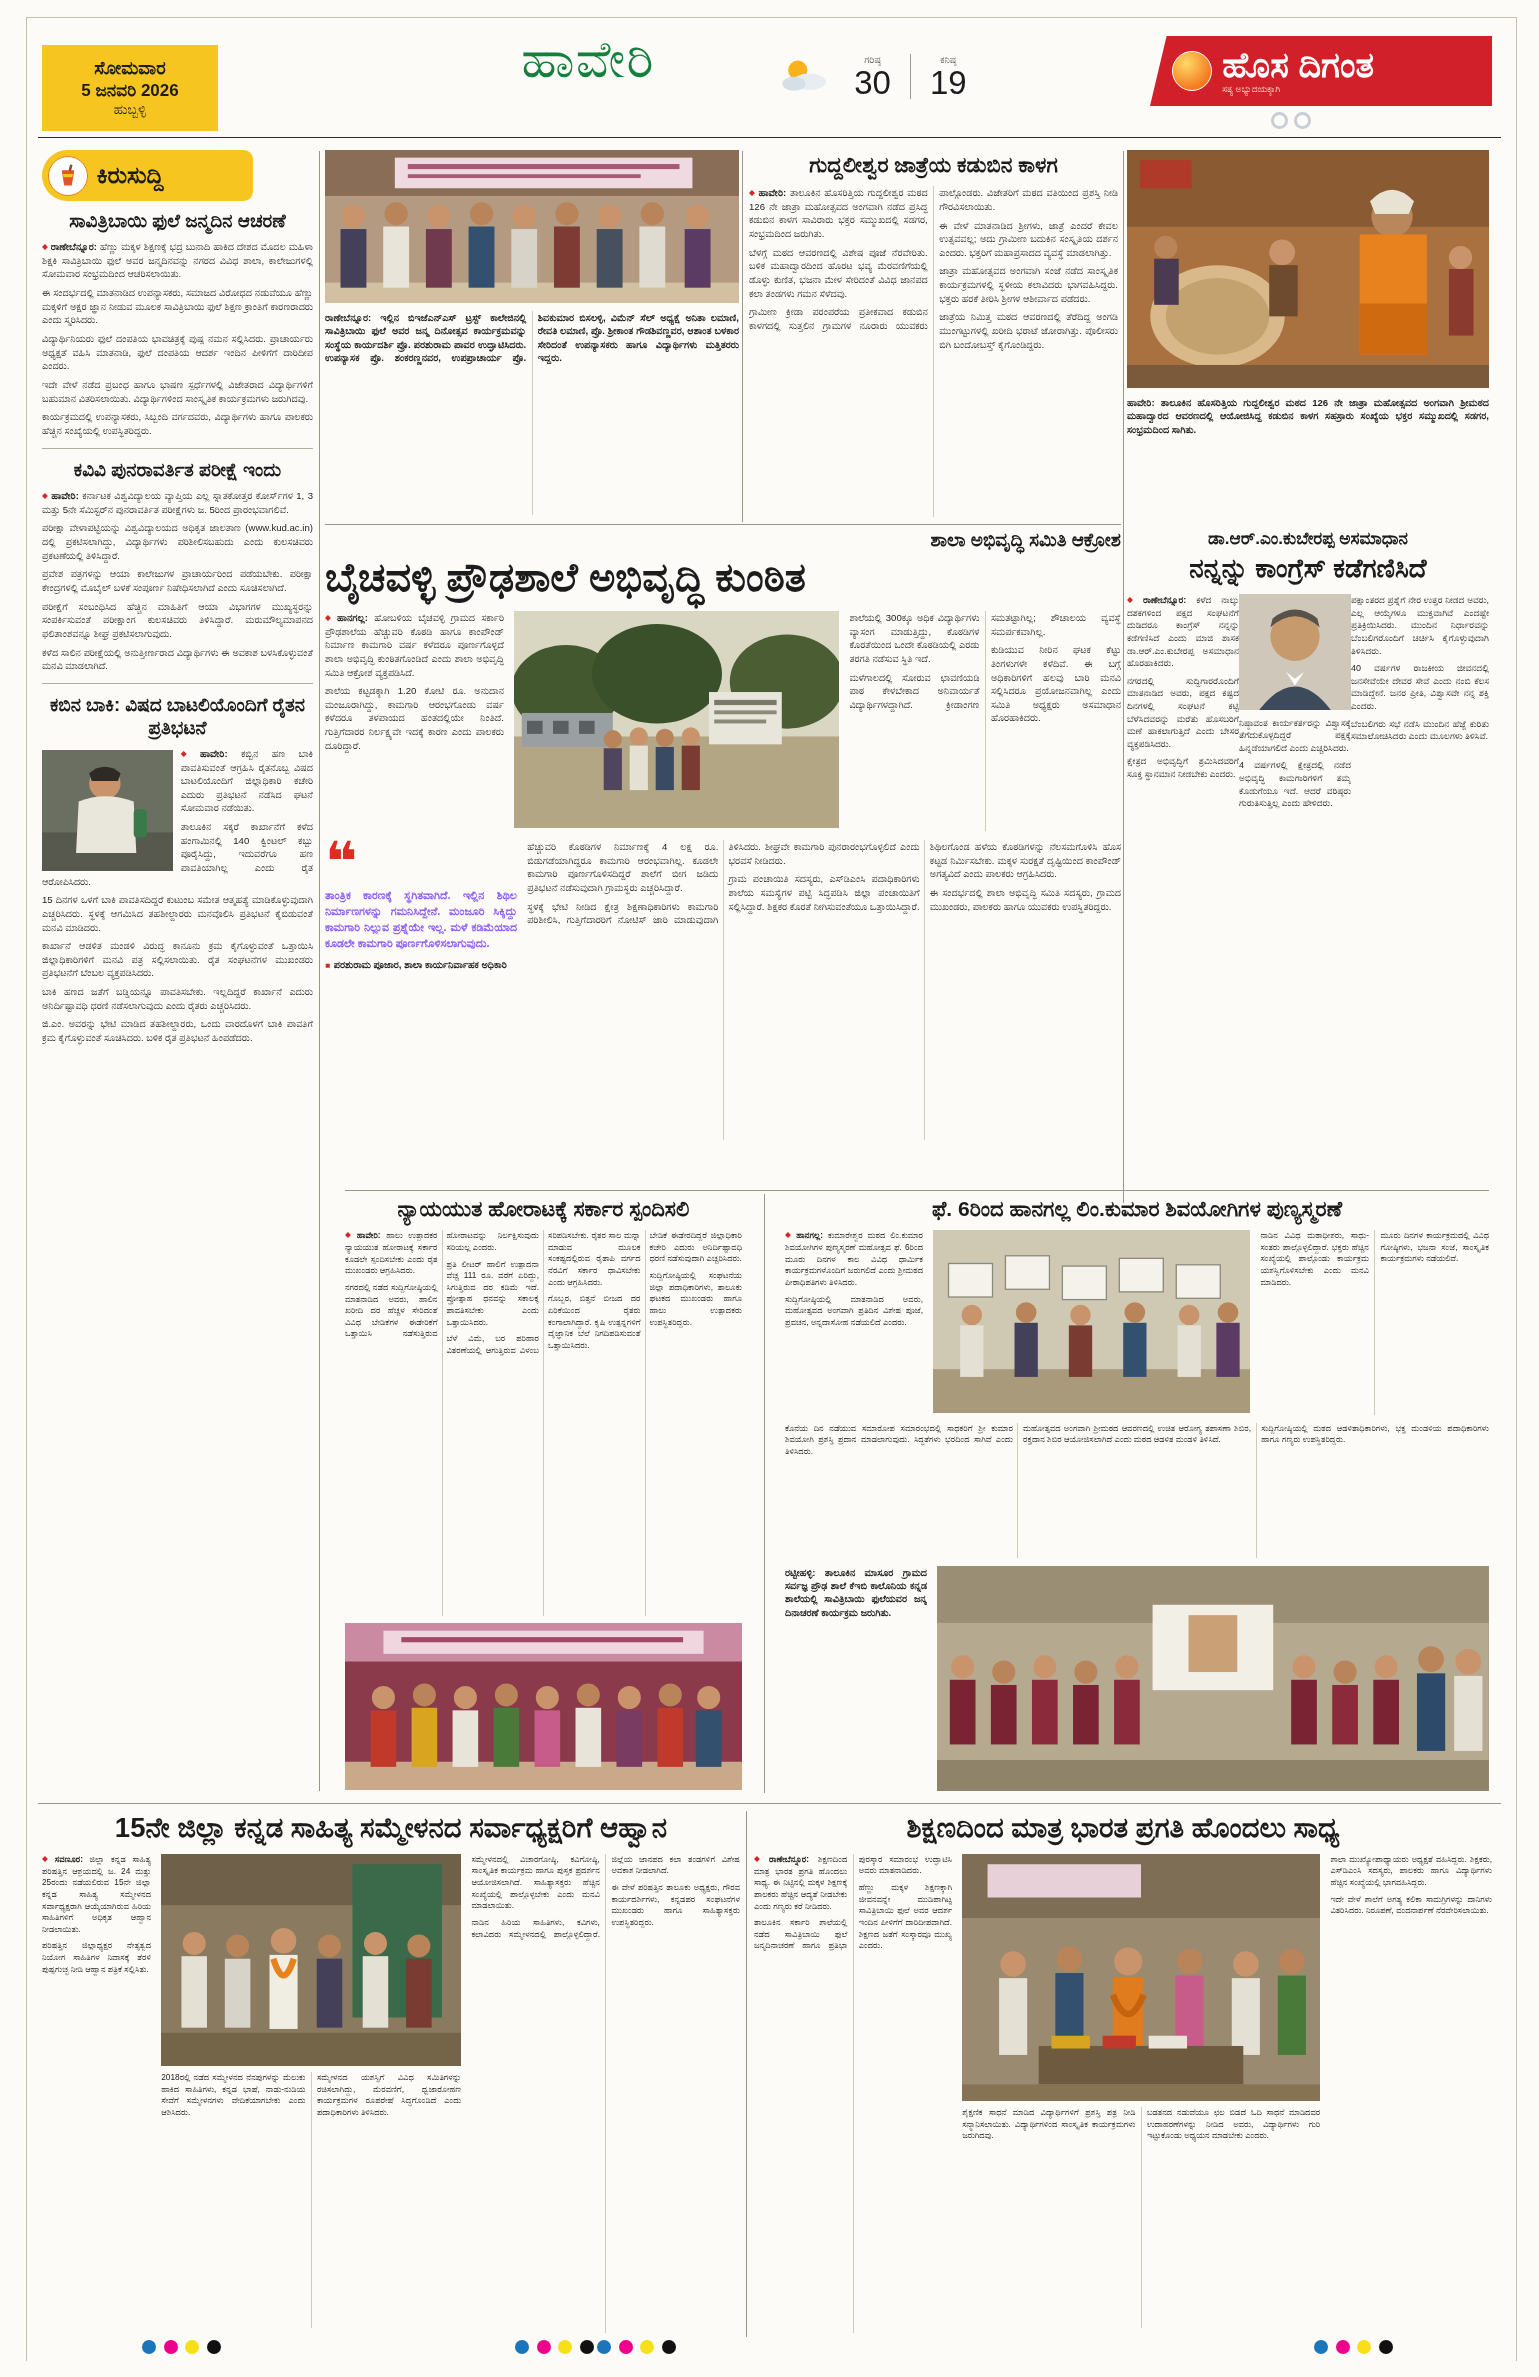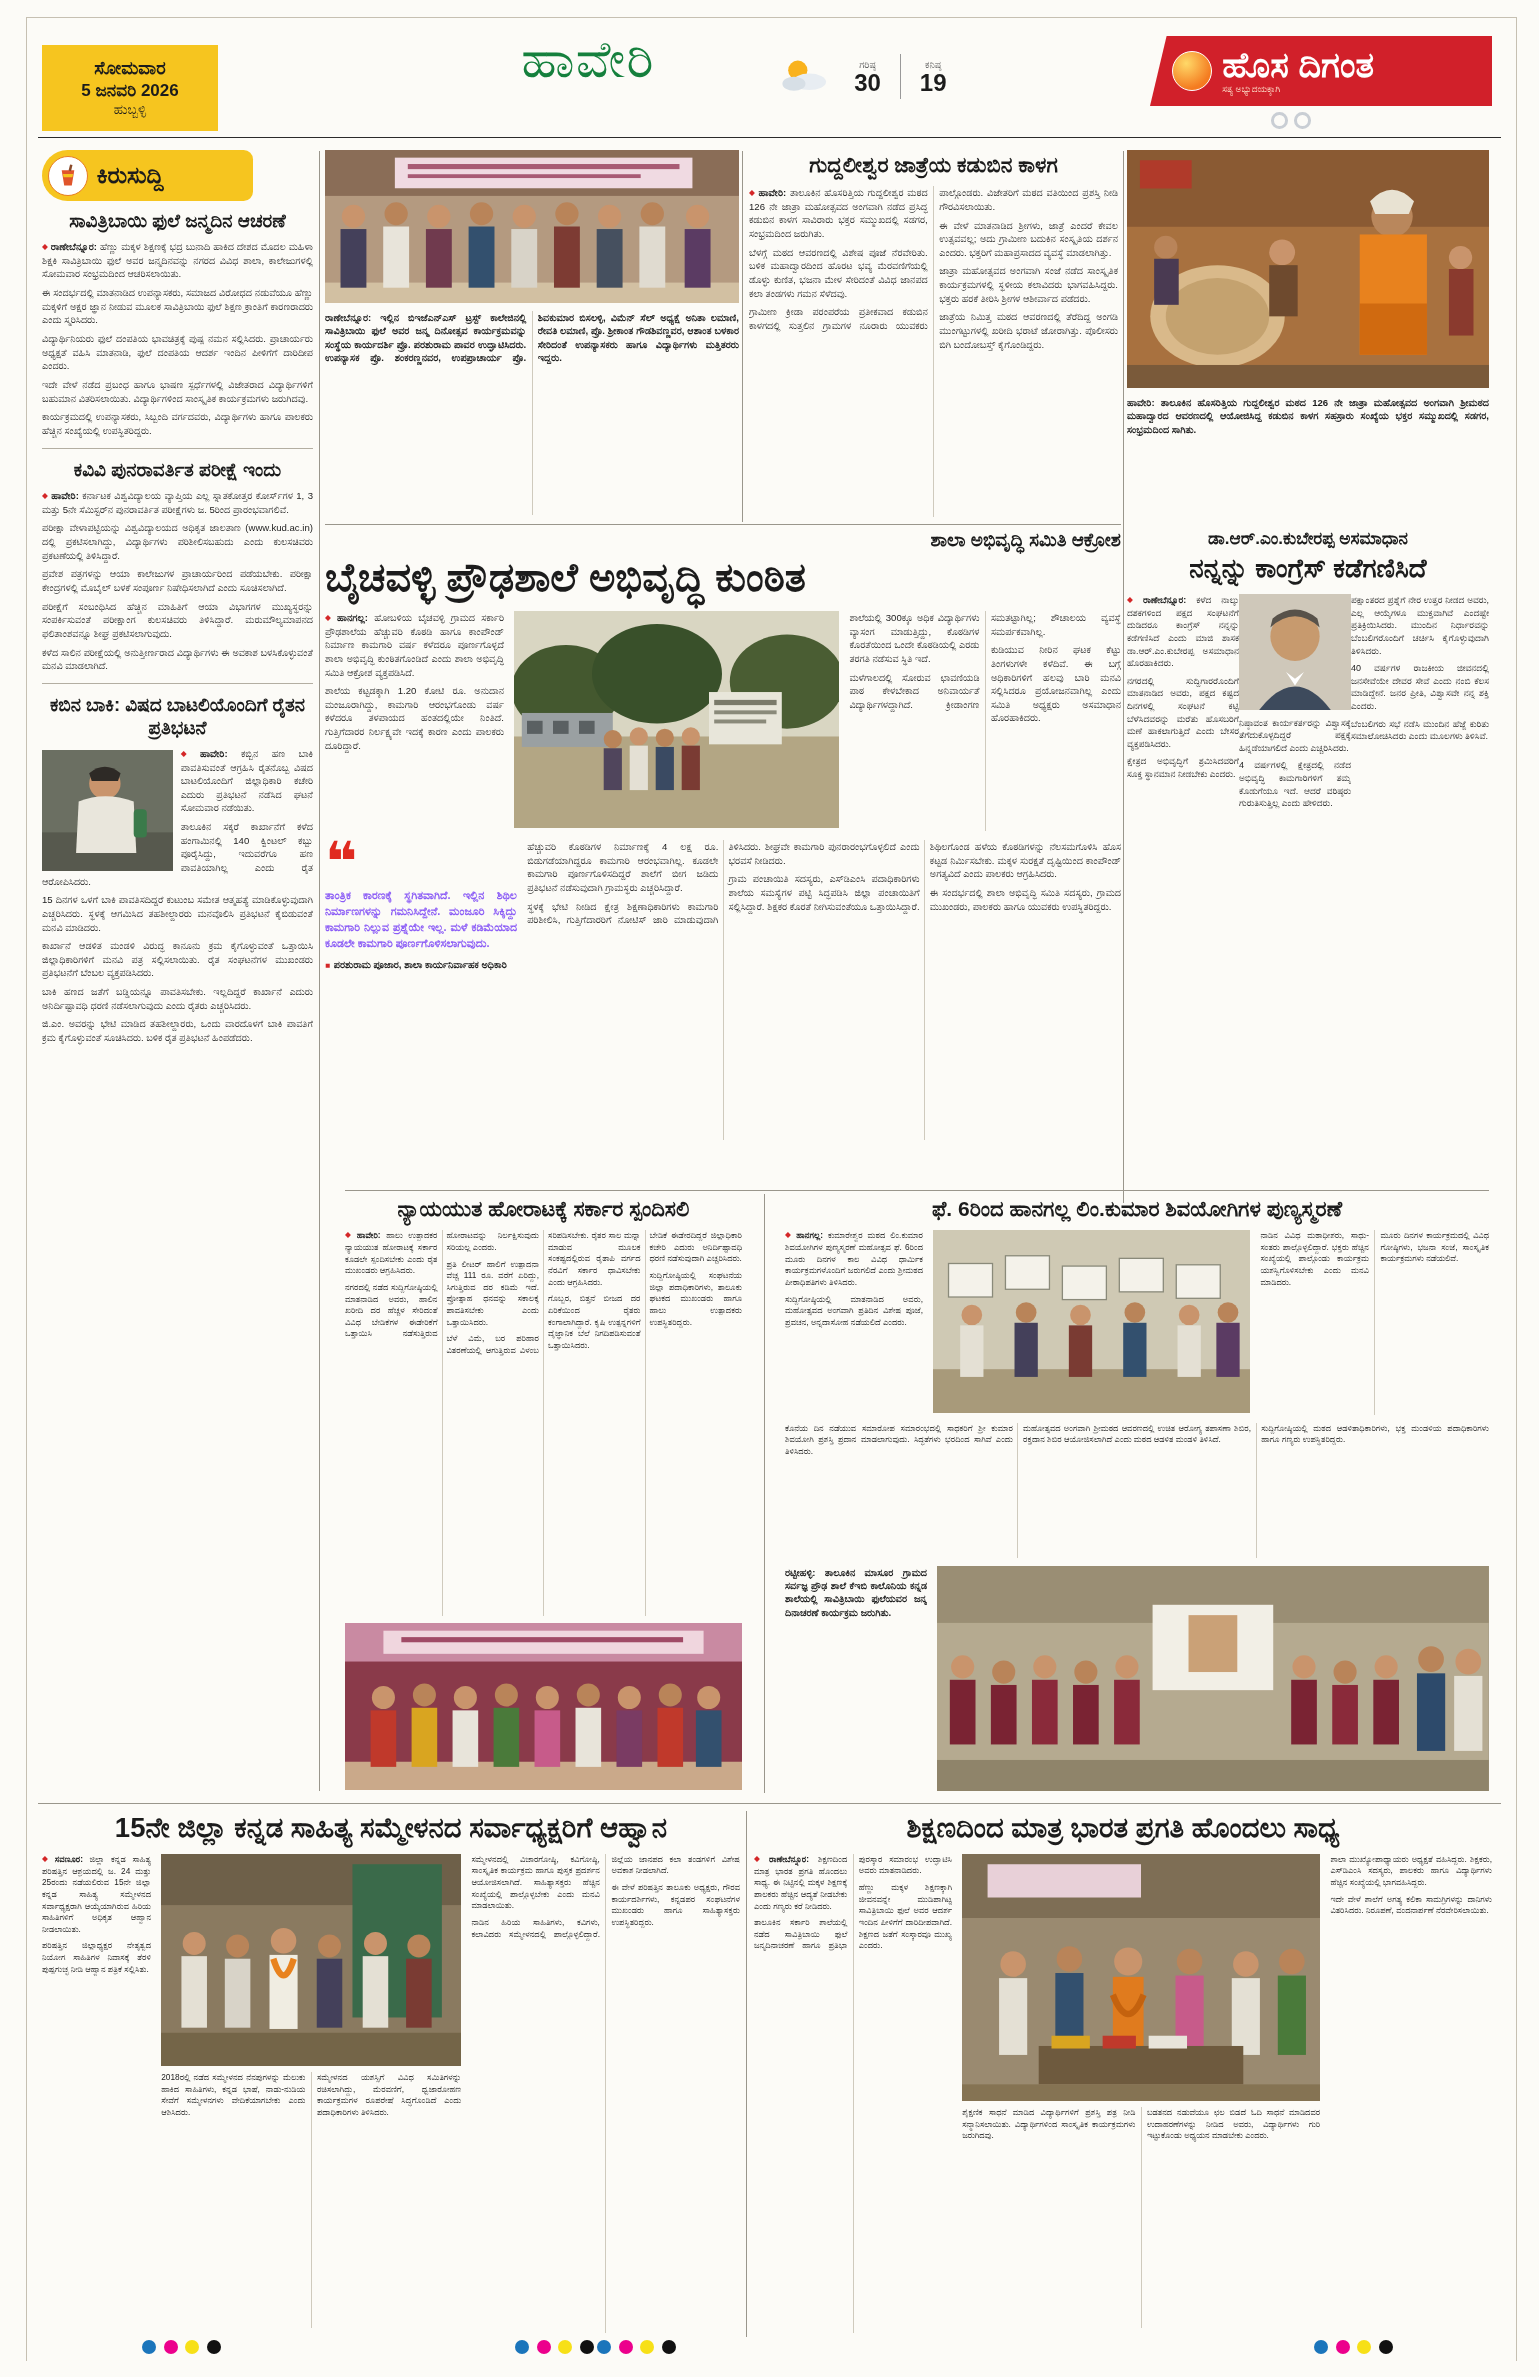--- a/index.html
+++ b/index.html
@@ -23,21 +23,21 @@
   .photo{position:relative;background:#8a8272;overflow:hidden}
   .photo svg{width:100%;height:100%;display:block}
   .caption{font-weight:bold;font-size:9.6px;line-height:1.4;text-align:justify}
   
   .datebox{left:42px;top:45px;width:176px;height:86px;background:#f6c51f;display:flex;flex-direction:column;
            align-items:center;justify-content:center;gap:1.9px;text-align:center}
   .datebox .d1{font-size:18px;font-weight:bold}.datebox .d2{font-size:17px;font-weight:bold}.datebox .d3{font-size:13.4px}
   .edition{left:409px;top:30px;width:358px;text-align:center;font-size:51px;font-weight:normal;color:#15803d;letter-spacing:1.3px}
   .weather{left:776px;top:54px;display:flex;align-items:center;gap:10.2px}
   .wcell{text-align:center;padding:0 9px}
-  .wcell .wl{font-size:9.6px;color:#555}.wcell .wn{font-size:24px;font-weight:bold;line-height:1}
+  .wcell .wl{font-size:9.6px;color:#555}.wcell .wn{font-size:33px;font-weight:normal;line-height:1}
   .wdiv{width:0.6px;height:45px;background:#999}
   .brand{left:1150px;top:36px;width:342px;height:70px;background:#d1202a;display:flex;align-items:center;gap:10.2px;
          padding-left:22px;clip-path:polygon(16.6px 0,100% 0,100% 100%,0 100%)}
   .brand .bname{font-size:35px;font-weight:bold;color:#fff;line-height:1}
   .brand .btag{font-size:9px;color:#ffe9d2;margin-top:2.6px}
   .emblem{width:40px;height:40px;border-radius:50%;background:radial-gradient(circle at 35% 30%,#ffd968,#f47b20 70%);
           border:1.9px solid #fff;flex:none}
   .ring{display:inline-block;width:16.6px;height:16.6px;border:3.2px solid #c9ced4;border-radius:50%;margin-right:6.4px}
   
   #leftcol{left:42px;top:150px;width:271px;height:1643px;overflow:hidden}

